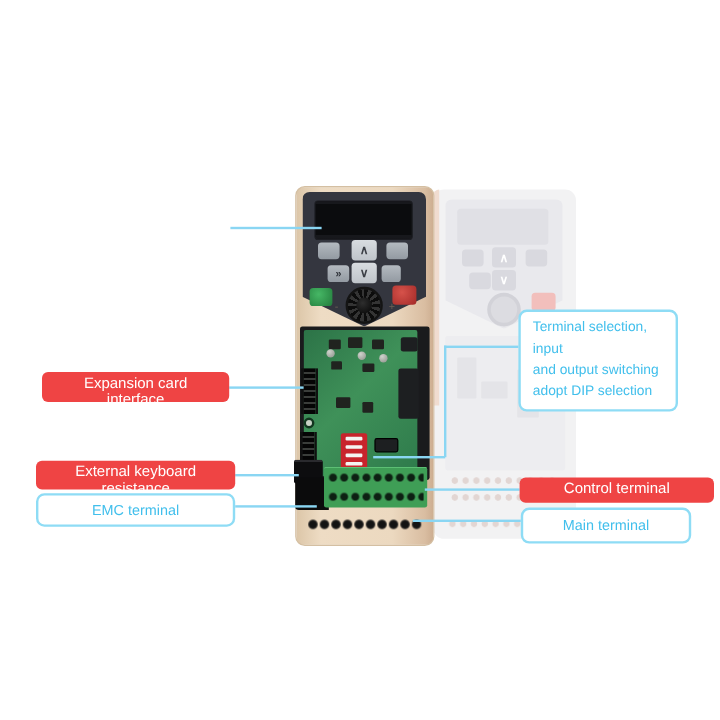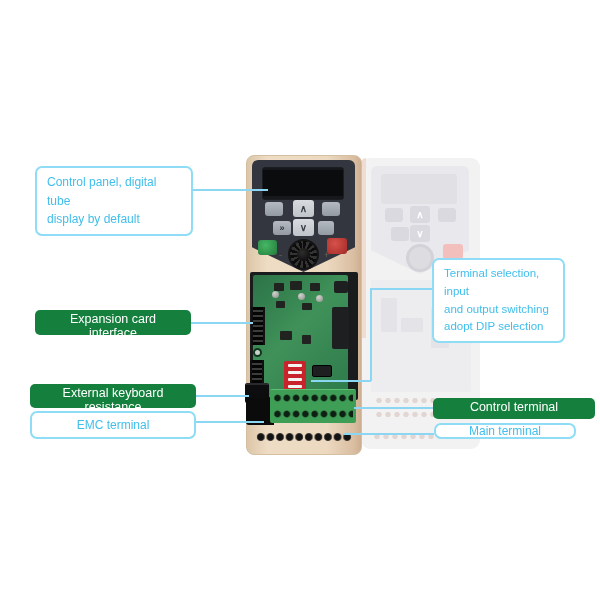--- a/index.html
+++ b/index.html
@@ -1,19 +1,19 @@
 <!DOCTYPE html>
 <html><head>
 <meta charset="utf-8">
 <style>
   html,body{margin:0;padding:0;background:#fff;}
   #canvas{position:relative;width:600px;height:600px;background:#ffffff;overflow:hidden;
           font-family:"Liberation Sans",sans-serif;}
   
-  .label-solid{position:absolute;background:#15803d;color:#ffffff;border-radius:5px;
+  .label-solid{position:absolute;background:#ef4444;color:#ffffff;border-radius:5px;
 :flex;align-items:center;justify-content:center;text-align:center;
                font-size:12.5px;line-height:1.15;padding:2px 22px;box-sizing:border-box;}
   .label-outline{position:absolute;background:#ffffff;border:2px solid #8edcf5;border-radius:7px;
                  color:#41bfec;font-size:12px;line-height:1.55;padding:5px 10px;
                  box-sizing:border-box;white-space:pre-line;}
   .label-outline.center{display:flex;align-items:center;justify-content:center;
                         text-align:center;white-space:normal;}
   .cline{position:absolute;height:1.5px;background:#8ad6f3;}
   .cline-v{position:absolute;width:1.5px;background:#8ad6f3;}
   
@@ -183,30 +183,28 @@
   <div class="cline" style="left:192px;top:189px;width:76px;"></div>
   <div class="cline" style="left:191px;top:322px;width:62px;"></div>
   <div class="cline" style="left:196px;top:395px;width:53px;"></div>
   <div class="cline" style="left:196px;top:421px;width:68px;"></div>
   <div class="cline" style="left:370px;top:288px;width:62px;"></div>
   <div class="cline-v" style="left:370px;top:288px;height:93px;"></div>
   <div class="cline" style="left:311px;top:380px;width:60px;"></div>
   <div class="cline" style="left:354px;top:407px;width:79px;"></div>
   <div class="cline" style="left:344px;top:433px;width:90px;"></div>
 
-  <div class="label-outline" style="left:35px;top:166px;width:158px;">Control panel, digital tube
-display by default</div>
 
   <div class="label-solid" style="left:35px;top:310px;width:156px;height:25px;">Expansion card interface</div>
 
   <div class="label-solid" style="left:30px;top:384px;width:166px;height:24px;">External keyboard resistance</div>
 
   <div class="label-outline center" style="left:30px;top:411px;width:166px;height:22px;padding:12px;">EMC terminal</div>
 
   <div class="label-outline" style="left:432px;top:258px;width:133px;font-size:11.5px;">Terminal selection, input
 and output switching
 adopt DIP selection</div>
 
   <div class="label-solid" style="left:433px;top:398px;width:162px;height:21px;">Control terminal</div>
 
-  <div class="label-outline center" style="left:434px;top:423px;width:142px;height:16px;padding:0;">Main terminal</div>
+  <div class="label-outline center" style="left:434px;top:423px;width:142px;height:30px;padding:0;">Main terminal</div>
 
 </div>
 
 </body></html>

